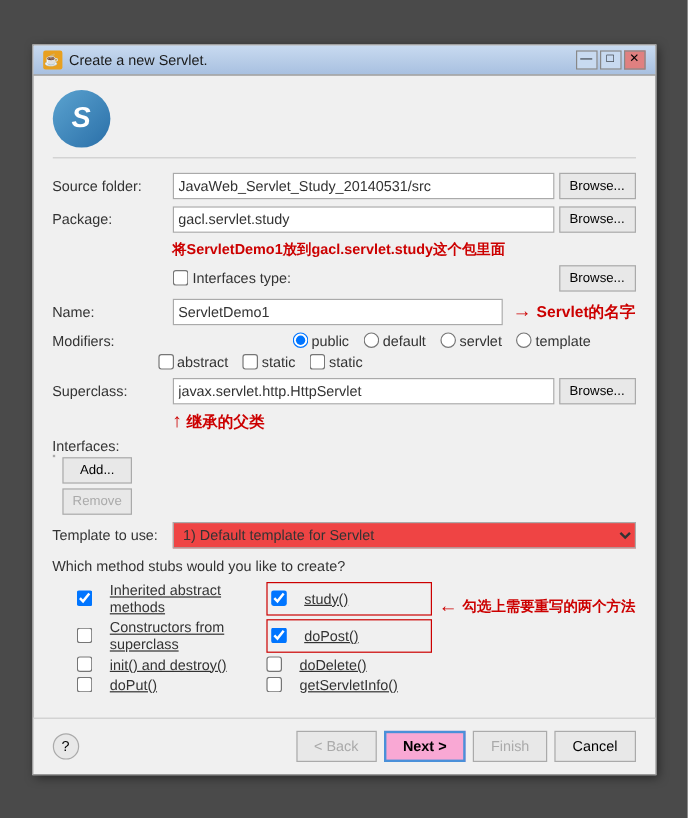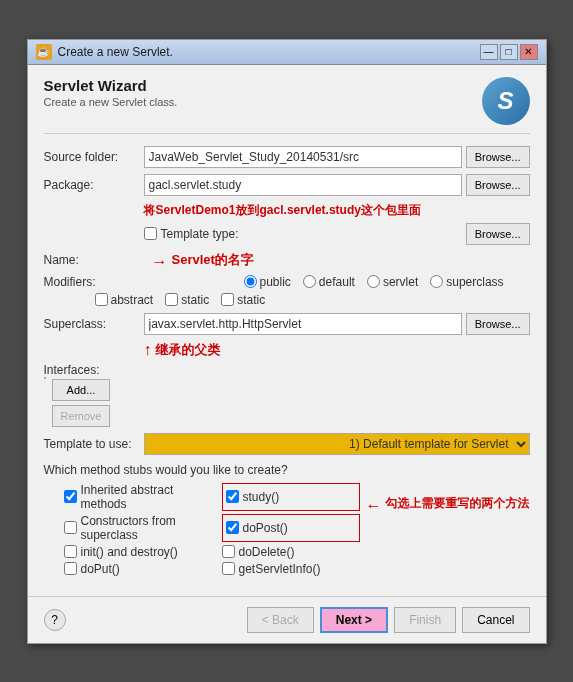--- a/index.html
+++ b/index.html
@@ -161,21 +161,21 @@
       gap: 12px;
     }
     .radio-option {
       display: flex;
       align-items: center;
       gap: 3px;
       font-size: 12px;
       color: #333;
     }
     .modifier-checks {
-      margin-left: 51px;
+      margin-left: 88px;
       display: flex;
       align-items: center;
       gap: 12px;
       margin-bottom: 6px;
     }
     .modifier-checks label {
       display: flex;
       align-items: center;
       gap: 3px;
       font-size: 12px;
@@ -215,41 +215,41 @@
 
     .template-row {
       display: flex;
       align-items: center;
       margin-bottom: 8px;
     }
     .template-select {
       flex: 1;
       height: 22px;
       border: 1px solid #aaa;
-      background: #eab308;
+      background: #ef4444;
       padding: 2px 4px;
       font-size: 12px;
       color: #333;
-      text-align: right;
     }
 
     .stubs-section {
       margin-bottom: 8px;
     }
     .stubs-title {
       font-size: 12px;
       color: #333;
       margin-bottom: 6px;
     }
     .stub-item {
       display: flex;
       align-items: center;
-      gap: 4px;
-      font-size: 12px;
-      color: #333;
+      gap: 15px;
+      font-size: 12px;
+      color: #333;
+      text-decoration: underline;
     }
     .stub-item input[type="checkbox"] {
       width: 13px;
       height: 13px;
     }
 
     .footer {
       display: flex;
       justify-content: space-between;
       align-items: center;
@@ -301,24 +301,20 @@
     <div class="title-buttons">
       <button class="title-btn">—</button>
       <button class="title-btn">□</button>
       <button class="title-btn close">✕</button>
     </div>
   </div>
 
   <div class="content">
 
     <div class="wizard-header">
-      <div>
-        <div class="wizard-title">Servlet Wizard</div>
-        <div class="wizard-subtitle">Create a new Servlet class.</div>
-      </div>
       <div class="wizard-logo">S</div>
     </div>
 
     <div class="form-row">
       <span class="form-label">Source folder:</span>
       <input class="form-input" type="text" value="JavaWeb_Servlet_Study_20140531/src" style="">
       <button class="browse-btn">Browse...</button>
     </div>
 
     <div class="form-row">
@@ -328,29 +324,30 @@
     </div>
 
     <div style="margin-left:100px; margin-bottom:4px;">
       <span style="color:#cc0000; font-size:12px; font-weight:bold;">将ServletDemo1放到gacl.servlet.study这个包里面</span>
     </div>
 
     <div class="checkbox-row">
       <div class="checkbox-label-offset">
         <label>
           <input type="checkbox" style="">
-          <span>Template type:</span>
+          <span>Interfaces type:</span>
         </label>
       </div>
       <button class="browse-btn" style="margin-left:auto;">Browse...</button>
     </div>
 
     <div>
       <div class="form-row">
         <span class="form-label">Name:</span>
+        <input class="form-input" type="text" value="ServletDemo1" style="">
         <span style="margin-left:8px; color:#cc0000; font-size:16px; font-weight:bold;">→</span>
         <span style="margin-left:4px; color:#cc0000; font-weight:bold; font-size:13px; white-space:nowrap;">Servlet的名字</span>
       </div>
     </div>
 
     <div class="modifiers-row">
       <span class="form-label">Modifiers:</span>
       <div class="modifiers-offset">
         <label class="radio-option">
           <input type="radio" name="modifier" checked="" style="">
@@ -359,21 +356,21 @@
         <label class="radio-option">
           <input type="radio" name="modifier" style="">
           <span>default</span>
         </label>
         <label class="radio-option">
           <input type="radio" name="modifier" style="">
           <span>servlet</span>
         </label>
         <label class="radio-option">
           <input type="radio" name="modifier" style="">
-          <span>superclass</span>
+          <span>template</span>
         </label>
       </div>
     </div>
     <div class="modifier-checks">
       <label>
         <input type="checkbox" style="">
         <span>abstract</span>
       </label>
       <label>
         <input type="checkbox" style="">

